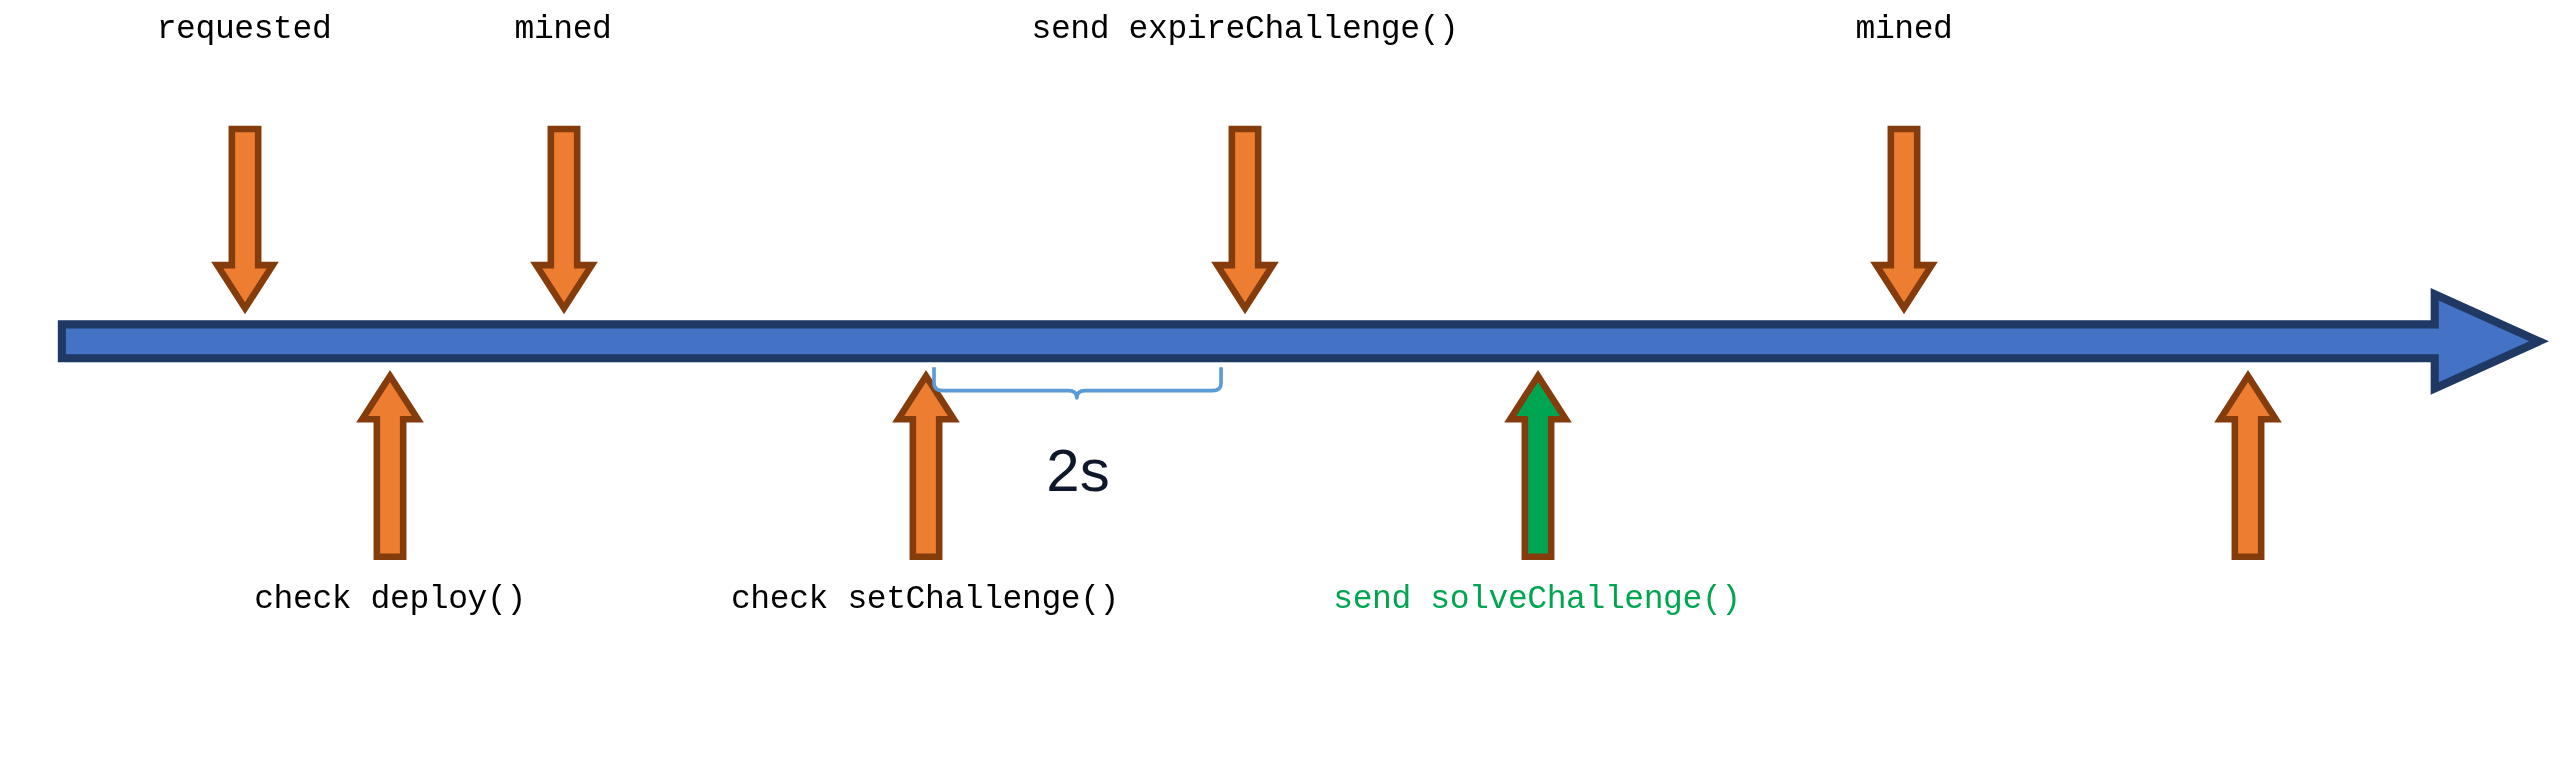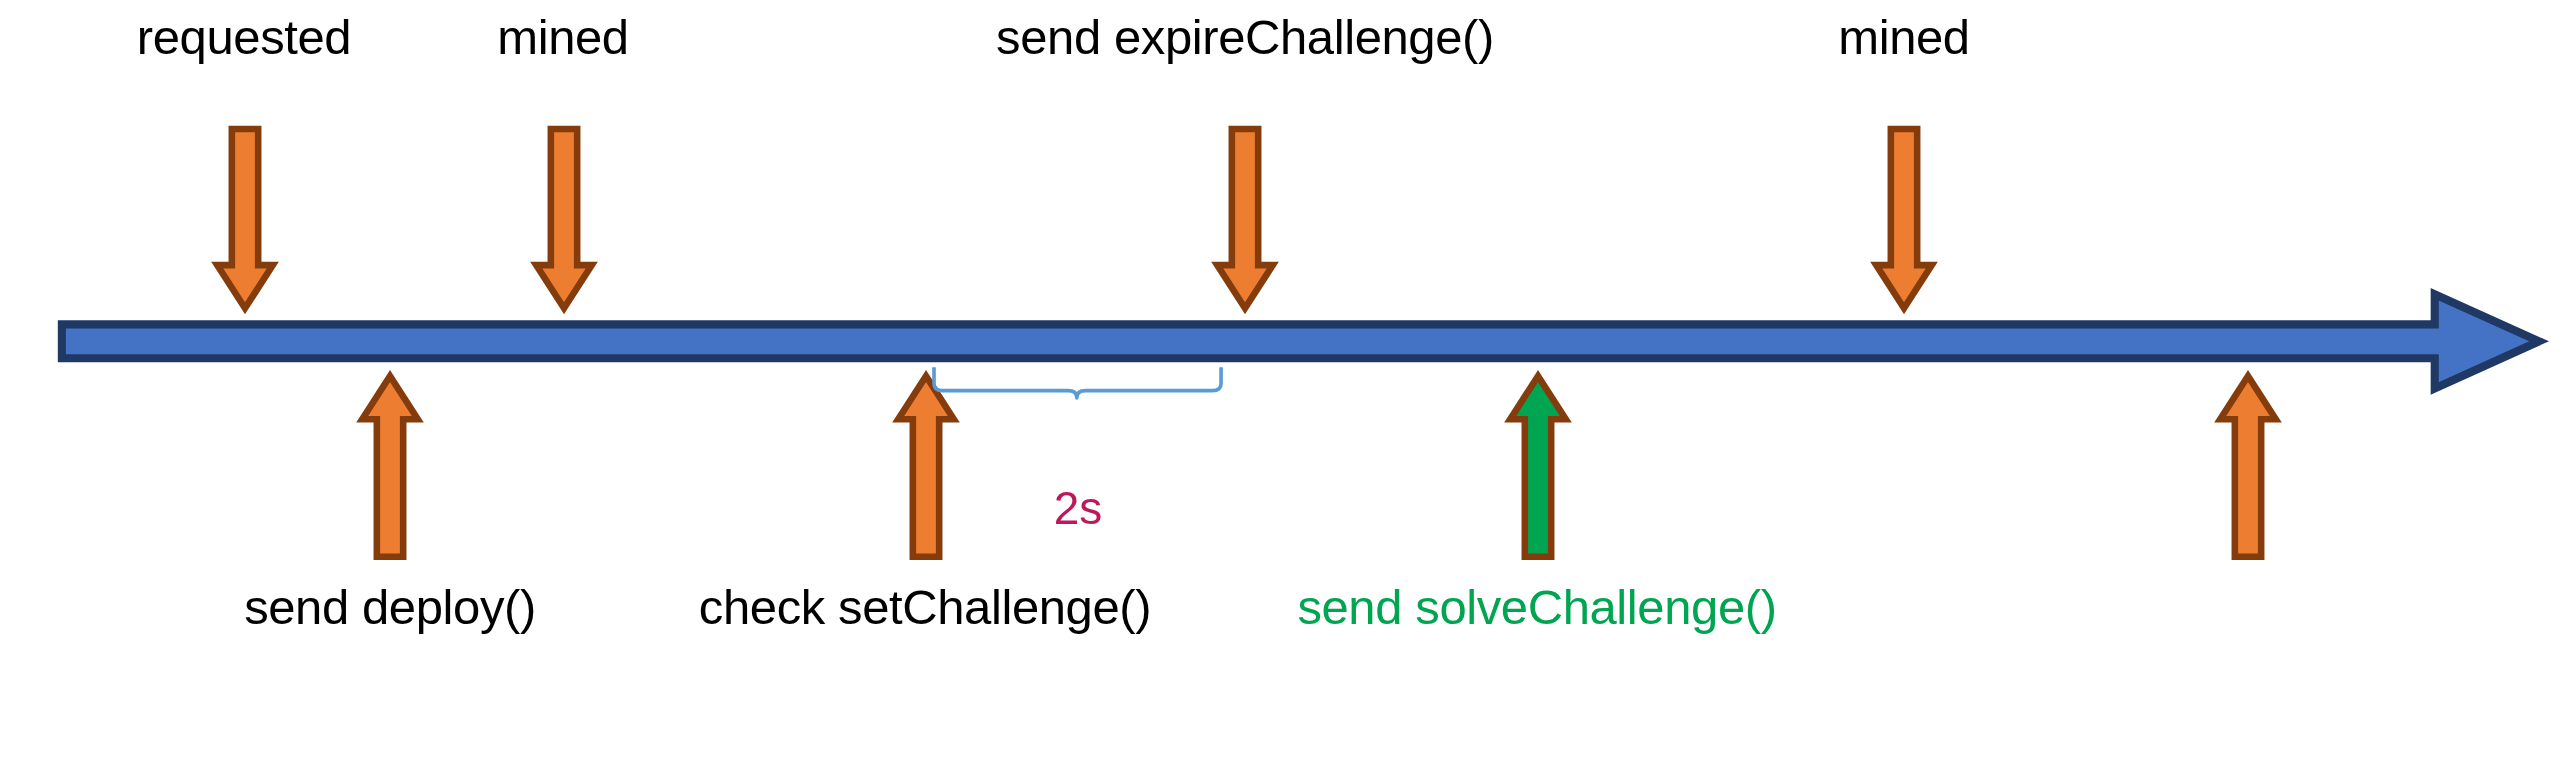--- a/index.html
+++ b/index.html
@@ -11,36 +11,35 @@
     position: relative;
     width: 2576px;
     height: 776px;
     background: #ffffff;
     overflow: hidden;
     font-family: "Liberation Sans", sans-serif;
   }
   .lbl {
     position: absolute;
     white-space: nowrap;
-    font-size: 49px;
+    font-size: 33px;
     line-height: 1;
     color: #000000;
-    font-family: Liberation Sans, sans-serif;
+    font-family: Liberation Mono, monospace;
     transform: translateX(-50%);
     letter-spacing: -0.4px;
   }
   .lbl.green { color: #00A551; }
   .lbl-2s {
     position: absolute;
     white-space: nowrap;
-    font-size: 46px;
+    font-size: 60px;
     line-height: 1;
-    color: #be185d;
+    color: #0f172a;
     transform: translateX(-50%);
-    margin-top: 44px;
   }
   .arrow-svg { position: absolute; overflow: visible; }
   .axis-svg { position: absolute; left: 0; top: 0; }
   .brace-svg { position: absolute; }
 </style>
 </head>
 <body>
 
 <div id="stage">
 
@@ -87,21 +86,21 @@
   <svg class="arrow-svg" style="left:2218px; top:372px;" width="60" height="188" viewBox="0 0 82 256" aria-hidden="true">
     <polygon points="41,5 79,64 59,64 59,252 23,252 23,64 3,64" fill="#ED7D31" stroke="#843C0C" stroke-width="9" stroke-linejoin="miter"></polygon>
   </svg>
 
   <svg class="brace-svg" style="left:928px; top:363px;" width="302" height="51" viewBox="0 0 410 70" aria-hidden="true">
     <path d="M 6 6 L 6 28 Q 6 38 18 38 L 190 38 Q 202 38 202 48 Q 202 38 214 38 L 388 38 Q 400 38 400 28 L 400 6" fill="none" stroke="#5B9BD5" stroke-width="5" stroke-linecap="butt" stroke-linejoin="round"></path>
   </svg>
 
   <div class="lbl-2s" style="left:1078px; top:441px;">2s</div>
 
-  <div class="lbl" style="left:390px; top:583px;">send  deploy()</div>
+  <div class="lbl" style="left:390px; top:583px;">check  deploy()</div>
 
   <div class="lbl" style="left:925px; top:583px;">check  setChallenge()</div>
 
   <div class="lbl green" style="left:1537px; top:583px;text-align:right;">send  solveChallenge()</div>
 
 
 </div>
 
 
 </body></html>

